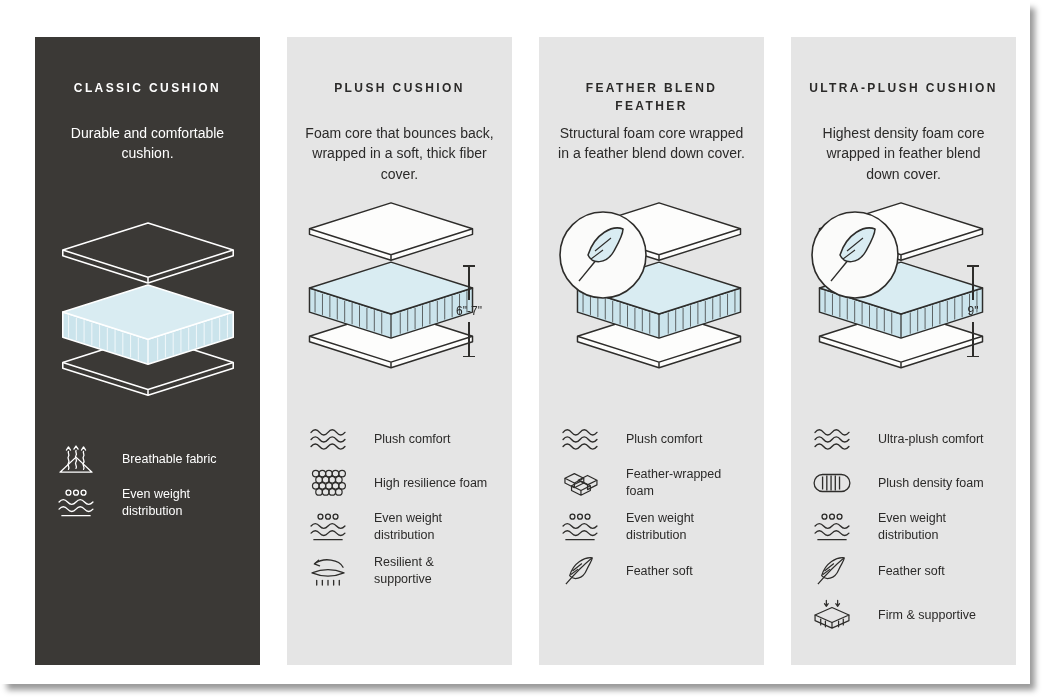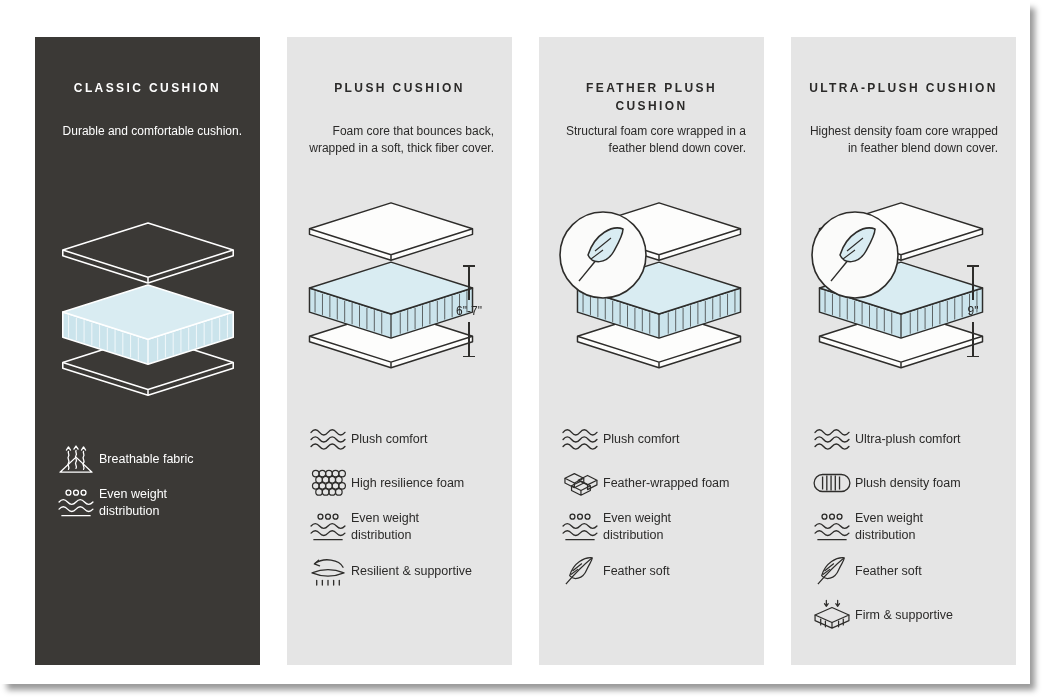--- a/index.html
+++ b/index.html
@@ -39,23 +39,22 @@
     color:#ffffff;
     --line:#ffffff;
     --panel-fill:#3b3936;
   }
   .title {
     font-size:12px; font-weight:bold;
     letter-spacing:2.4px; line-height:1.5;
     height:44px;
   }
   .desc {
-    font-size:12px; line-height:1.45;
+    font-size:14px; line-height:1.45;
     height:64px;
-    text-align:right;
   }
   .illus {
     height:220px; position:relative; margin-top:2px;
   }
   .cushion {
     display:block; margin:14px auto 0;
     width:176px; height:auto;
   }
   .col.dark .cushion { width:184px; margin-top:34px; }
   .has-dim .cushion { transform:translateX(-9px); }
@@ -70,21 +69,21 @@
     height:92px; width:40px;
     display:flex; flex-direction:column; align-items:center;
   }
   .dim .cap { width:12px; height:1.5px; background:var(--line); flex:0 0 auto; }
   .dim .seg { width:1.5px; flex:1; background:var(--line); }
   .dim .dlabel { font-size:12px; line-height:1; padding:5px 0; white-space:nowrap; }
   .features {
     list-style:none; text-align:left; padding:0 2px; margin-top:0;
   }
   .feature {
-    display:flex; align-items:center; gap:2px;
+    display:flex; align-items:center; gap:25px;
     min-height:36px; margin-bottom:8px;
   }
   .ficon { width:42px; height:32px; flex:0 0 auto; }
   .flabel { font-size:12.5px; line-height:1.35; max-width:128px; }
 </style>
 </head>
 <body>
 
 <svg width="0" height="0" style="position:absolute" aria-hidden="true">
   <defs>
@@ -307,21 +306,21 @@
         <li class="feature">
           <svg class="ficon" viewBox="0 0 44 34">
               <use href="#i-spring"></use>
             </svg>
           <span class="flabel">Resilient &amp; supportive</span>
         </li>
       </ul>
     </section>
 
     <section class="col has-badge">
-      <h2 class="title">FEATHER PLUSH CUSHION</h2>
+      <h2 class="title">FEATHER BLEND FEATHER</h2>
       <p class="desc">Structural foam core wrapped in a feather blend down cover.</p>
       <div class="illus">
         <svg class="cushion" viewBox="0 0 190 182">
             <use href="#g-cushion"></use>
           </svg>
         <svg class="badge" viewBox="0 0 92 92">
             <use href="#g-feather-badge"></use>
           </svg>
       </div>
       <ul class="features">

